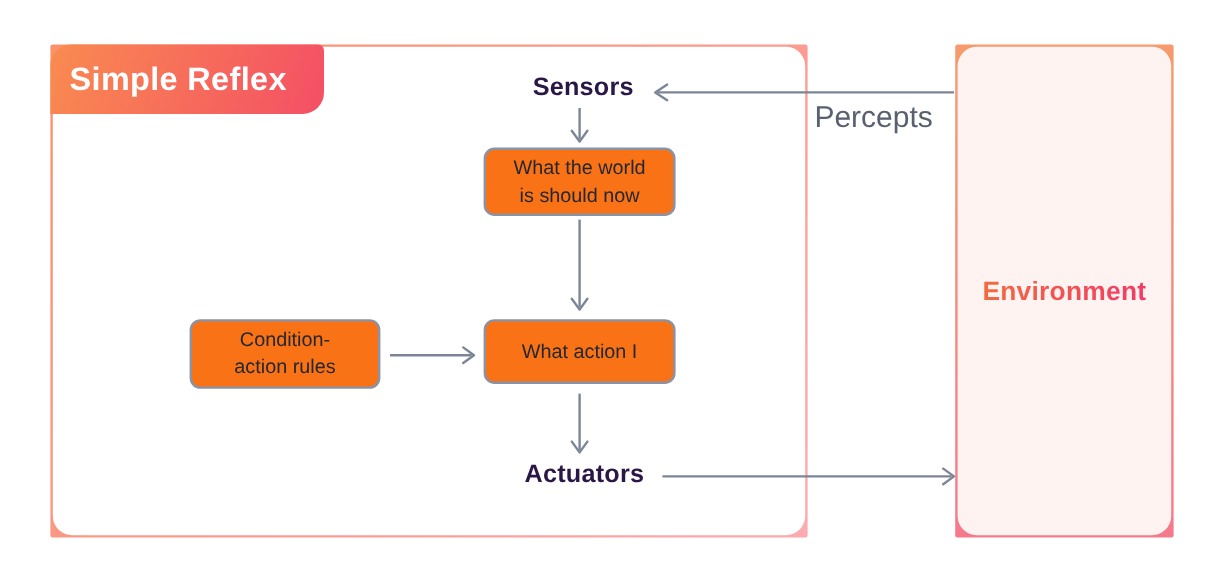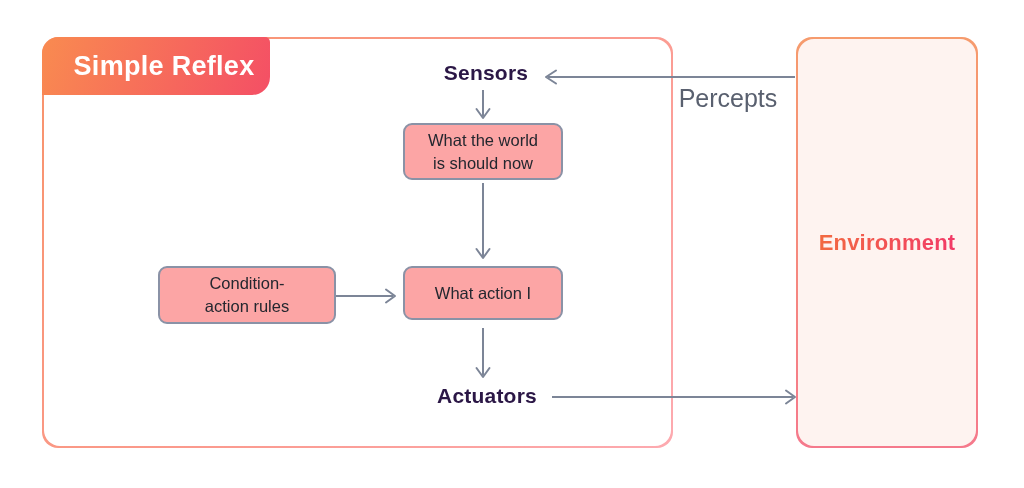--- a/index.html
+++ b/index.html
@@ -2,21 +2,21 @@
 <html><head>
 <meta charset="utf-8">
 <style>
   html,body { margin:0; padding:0; background:#ffffff; }
   #canvas {
     position:relative; width:1024px; height:488px; background:#ffffff;
     font-family:"Liberation Sans", sans-serif; overflow:hidden;
   }
 
   
-  .frame { position:absolute; border-radius:16px; }
+  .frame { position:absolute; border-radius:2px; }
   .frame-inner { position:absolute; inset:2px; border-radius:16px; }
 
   #agent-frame {
     left:42px; top:37px; width:631px; height:411px;
     background:linear-gradient(135deg,#f8936a 0%,#fb9a8e 55%,#fdaab0 100%);
   }
   #agent-frame .frame-inner { background:#ffffff; }
 
   #env-frame {
     left:796px; top:37px; width:182px; height:411px;
@@ -30,35 +30,35 @@
     background:linear-gradient(90deg,#f26a41,#f23a67);
     -webkit-background-clip:text; background-clip:text;
     -webkit-text-fill-color:transparent; color:#f25555;
   }
 
   
   #badge {
     position:absolute; left:42px; top:37px; width:228px; height:58px;
     border-radius:17px 5px 18px 0;
     background:linear-gradient(110deg,#f98b50,#f44f65);
-    display:flex; align-items:center; padding-left:16px; box-sizing:border-box;justify-content:center;
+    display:flex; align-items:center; padding-left:16px; box-sizing:border-box;
   }
   #badge .badge-text {
     color:#ffffff; font-size:27px; font-weight:bold; letter-spacing:0.3px;
   }
 
   
   .node {
     position:absolute; border:2px solid #8a92a6; border-radius:9px;
-    background:#fca5a5; box-sizing:border-box;
+    background:#f97316; box-sizing:border-box;
     display:flex; flex-direction:column; align-items:center; justify-content:center;
     color:#24272f; font-size:16.5px; line-height:1.38; text-align:center;
   }
   #world-box  { left:403px; top:123px; width:160px; height:57px; }
-  #rules-box  { left:158px; top:266px; width:178px; height:58px; }
+  #rules-box  { left:158px; top:266px; width:159px; height:58px; }
   #action-box { left:403px; top:266px; width:160px; height:54px; }
 
   
   .endpoint {
     position:absolute; width:200px; text-align:center;
     color:#2b1746; font-size:21px; font-weight:bold; letter-spacing:0.2px;
   }
   #sensors-label   { left:386px; top:61px;text-align:center; }
   #actuators-label { left:387px; top:384px; }
 

